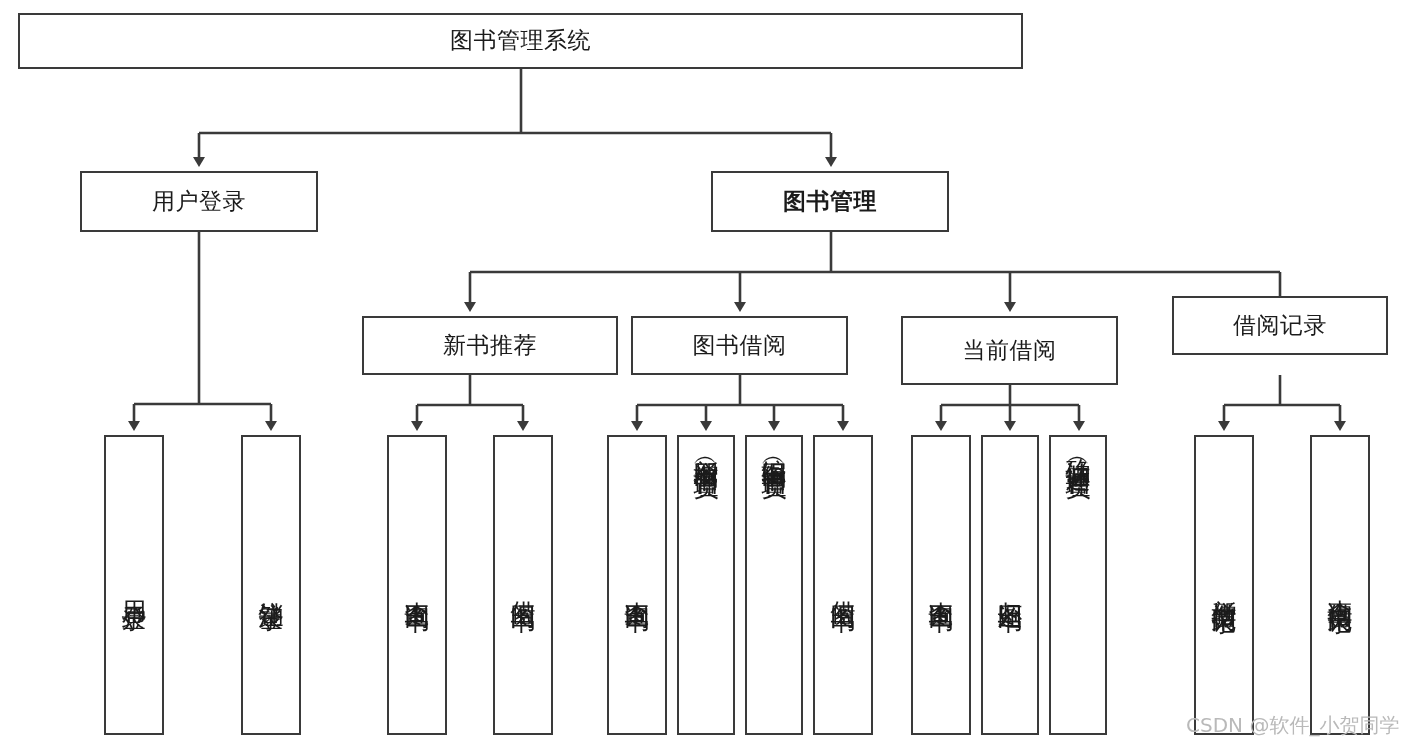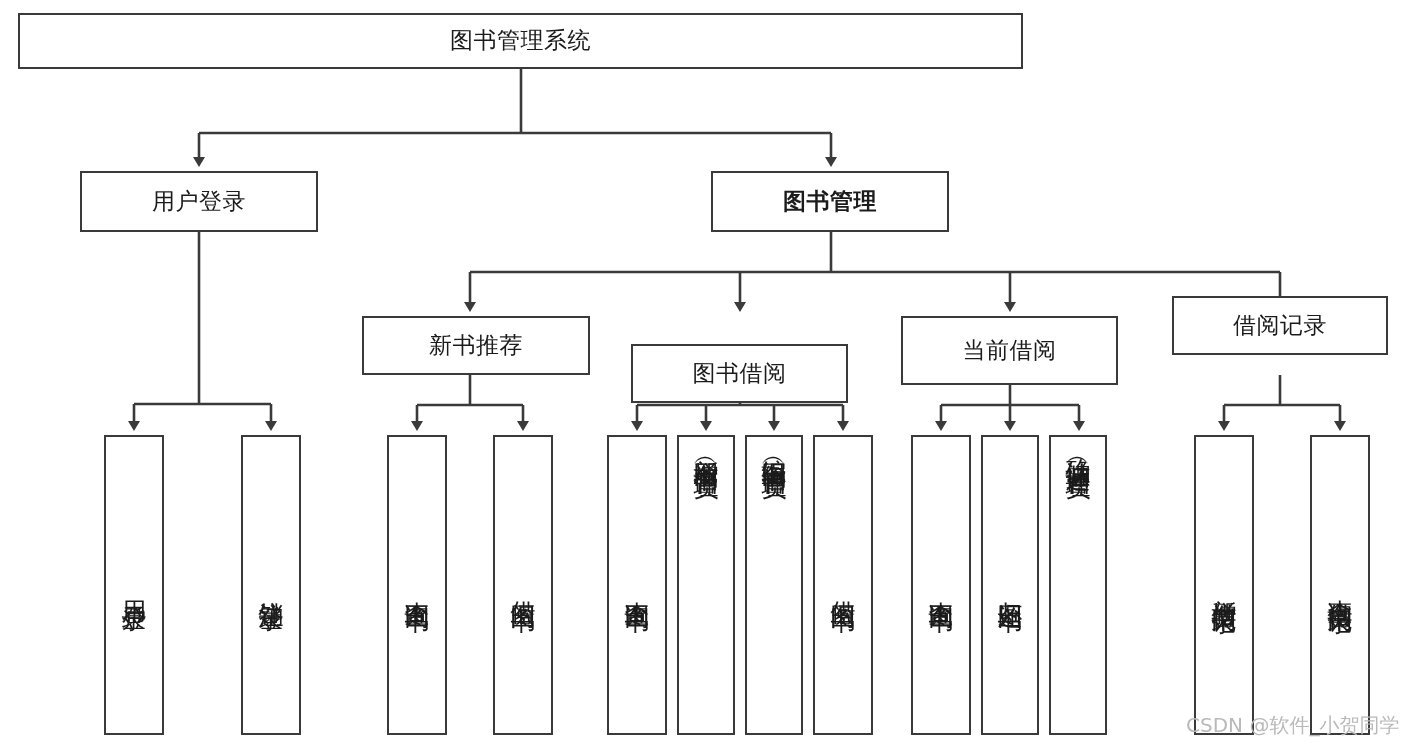--- a/index.html
+++ b/index.html
@@ -131,24 +131,24 @@
     <span class="node-label">图书管理系统</span>
   </div>
 
   <div class="node-box horiz" style="left:80px; top:171px; width:238px; height:61px;">
     <span class="node-label">用户登录</span>
   </div>
   <div class="node-box horiz" style="left:711px; top:171px; width:238px; height:61px;font-weight:bold;">
     <span class="node-label">图书管理</span>
   </div>
 
-  <div class="node-box horiz" style="left:362px; top:316px; width:228px; height:59px;">
+  <div class="node-box horiz" style="left:362px; top:316px; width:256px; height:59px;">
     <span class="node-label">新书推荐</span>
   </div>
-  <div class="node-box horiz" style="left:631px; top:316px; width:217px; height:59px;margin-top:28px;">
+  <div class="node-box horiz" style="left:631px; top:316px; width:217px; height:59px;">
     <span class="node-label">图书借阅</span>
   </div>
   <div class="node-box horiz" style="left:901px; top:316px; width:217px; height:69px;">
     <span class="node-label">当前借阅</span>
   </div>
   <div class="node-box horiz" style="left:1172px; top:296px; width:216px; height:59px;">
     <span class="node-label">借阅记录</span>
   </div>
 
   <div class="node-box vert centered" style="left:104px; top:435px; width:60px; height:300px;">

